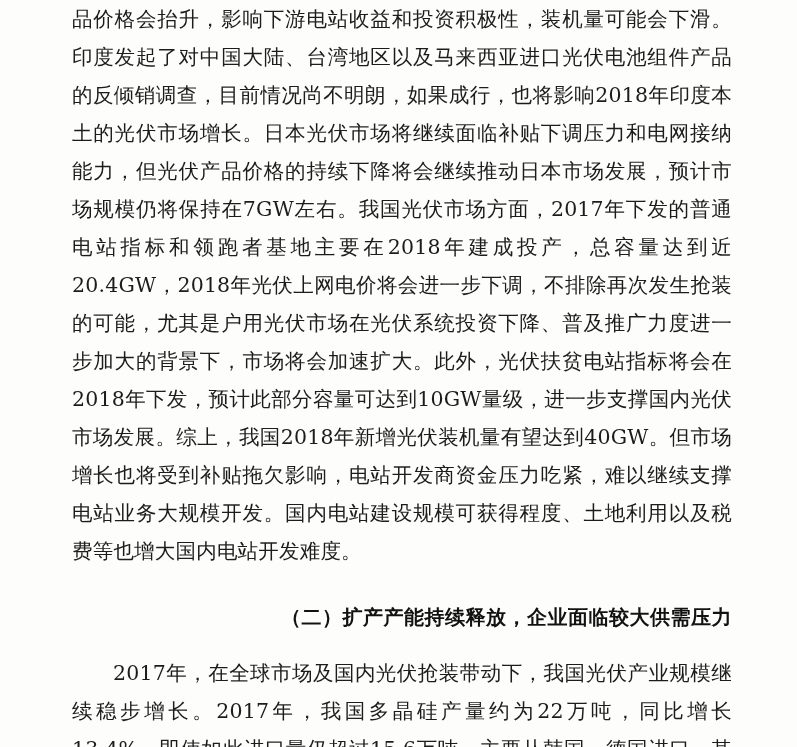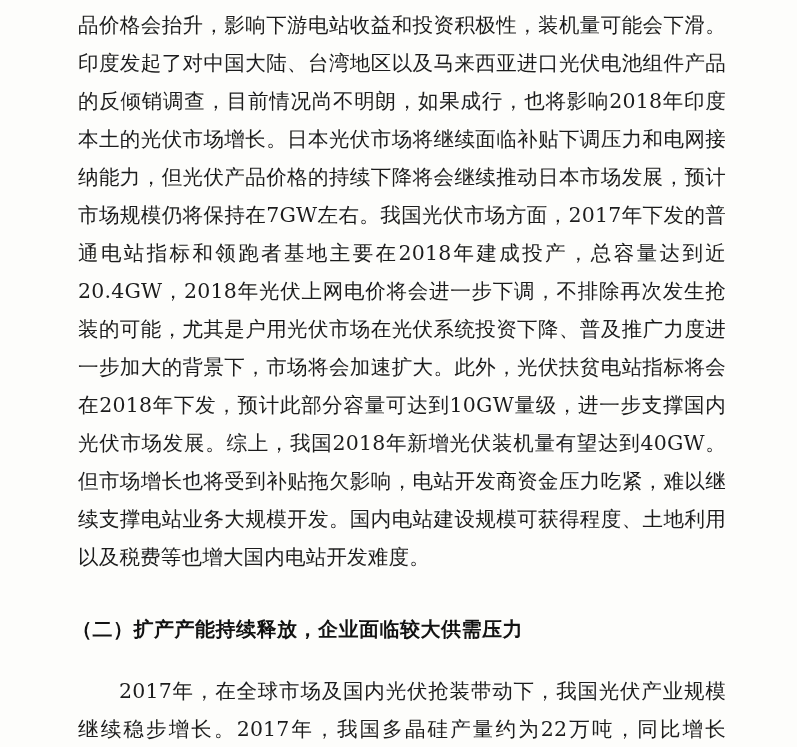--- a/index.html
+++ b/index.html
@@ -16,38 +16,38 @@
     font-family: "DejaVu Serif", "Liberation Serif", serif;
     color: #1a1a1a;
   }
   .doc-body {
     position: absolute;
     left: 72px;
     top: 0px;
     width: 660px;
   }
   p.para {
-    margin: 6px;
+    margin: 0;
     font-size: 20.5px;
     line-height: 38px;
     text-align: justify;
     text-justify: inter-ideograph;
     letter-spacing: 0.2px;
     color: #1c1c1c;
     text-indent: 0;
   }
   p.para.indent {
     text-indent: 2em;
   }
   h2.section-heading {
     margin: 0;
     font-size: 20px;
     line-height: 38px;
     font-weight: bold;
-    text-align: left;
+    text-align: right;
     letter-spacing: 0.5px;
     color: #121212;
     font-family: "DejaVu Sans", "Liberation Sans", sans-serif;
   }
   .gap-before-heading { height: 28px; }
   .gap-after-heading { height: 18px; }
   .blurry {
     filter: blur(0.12px);
   }
 </style>

